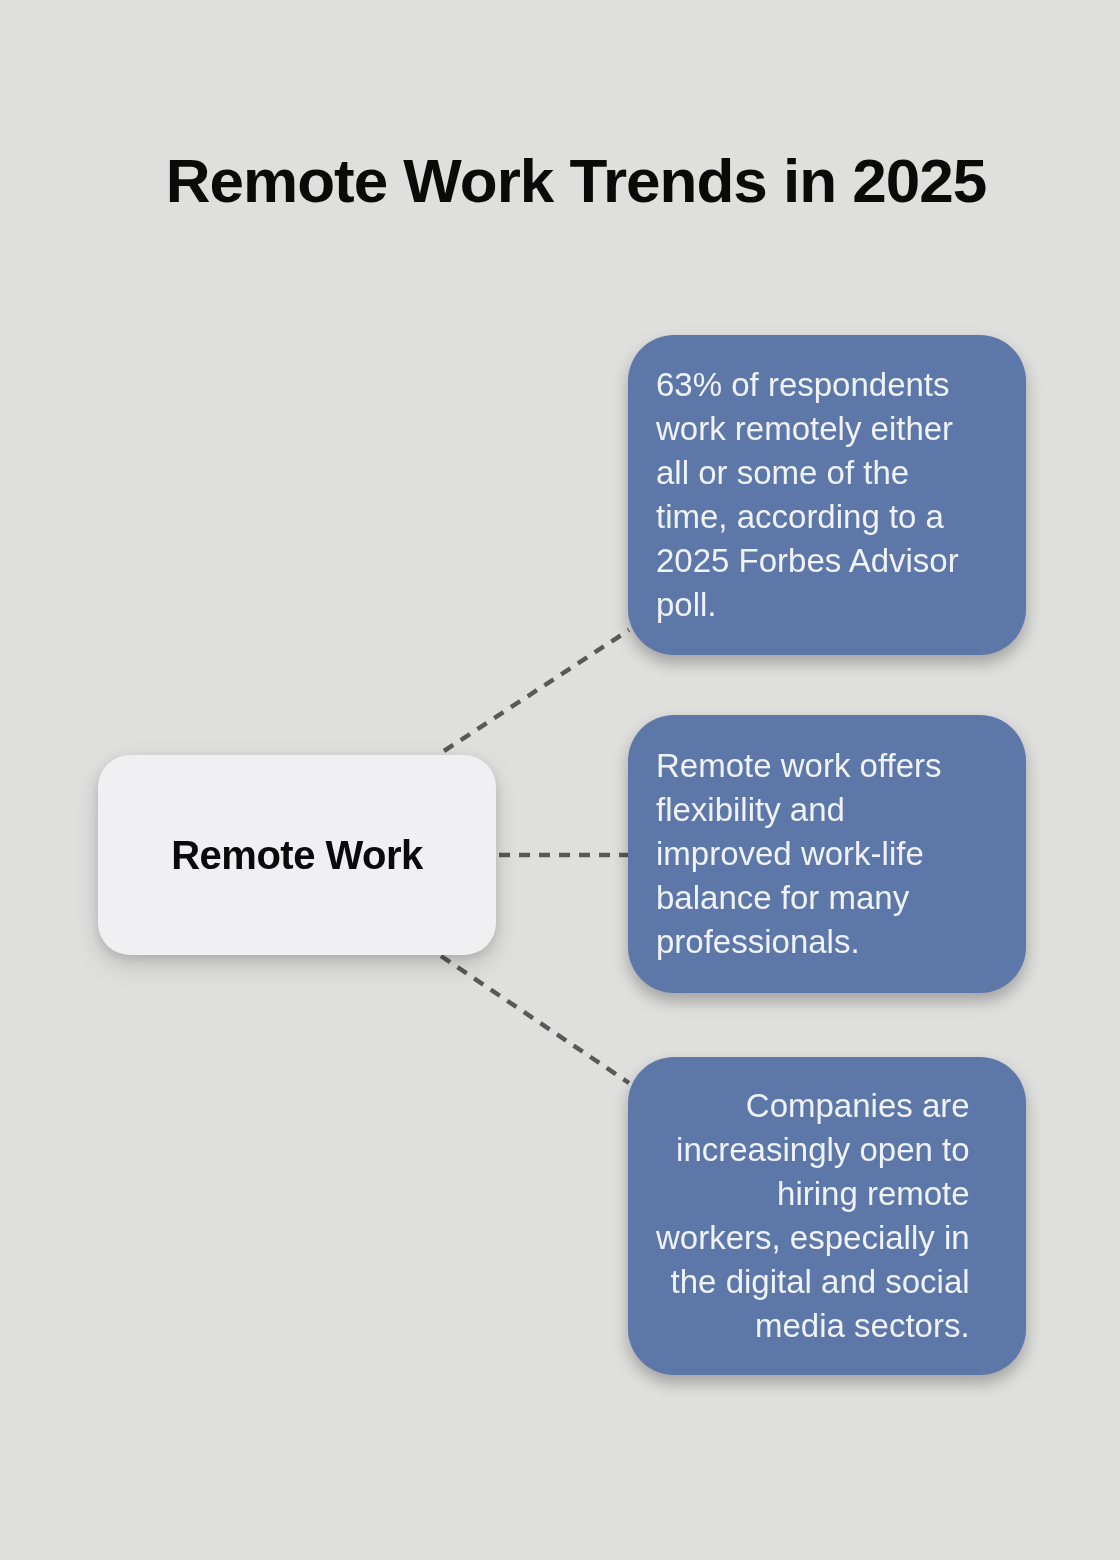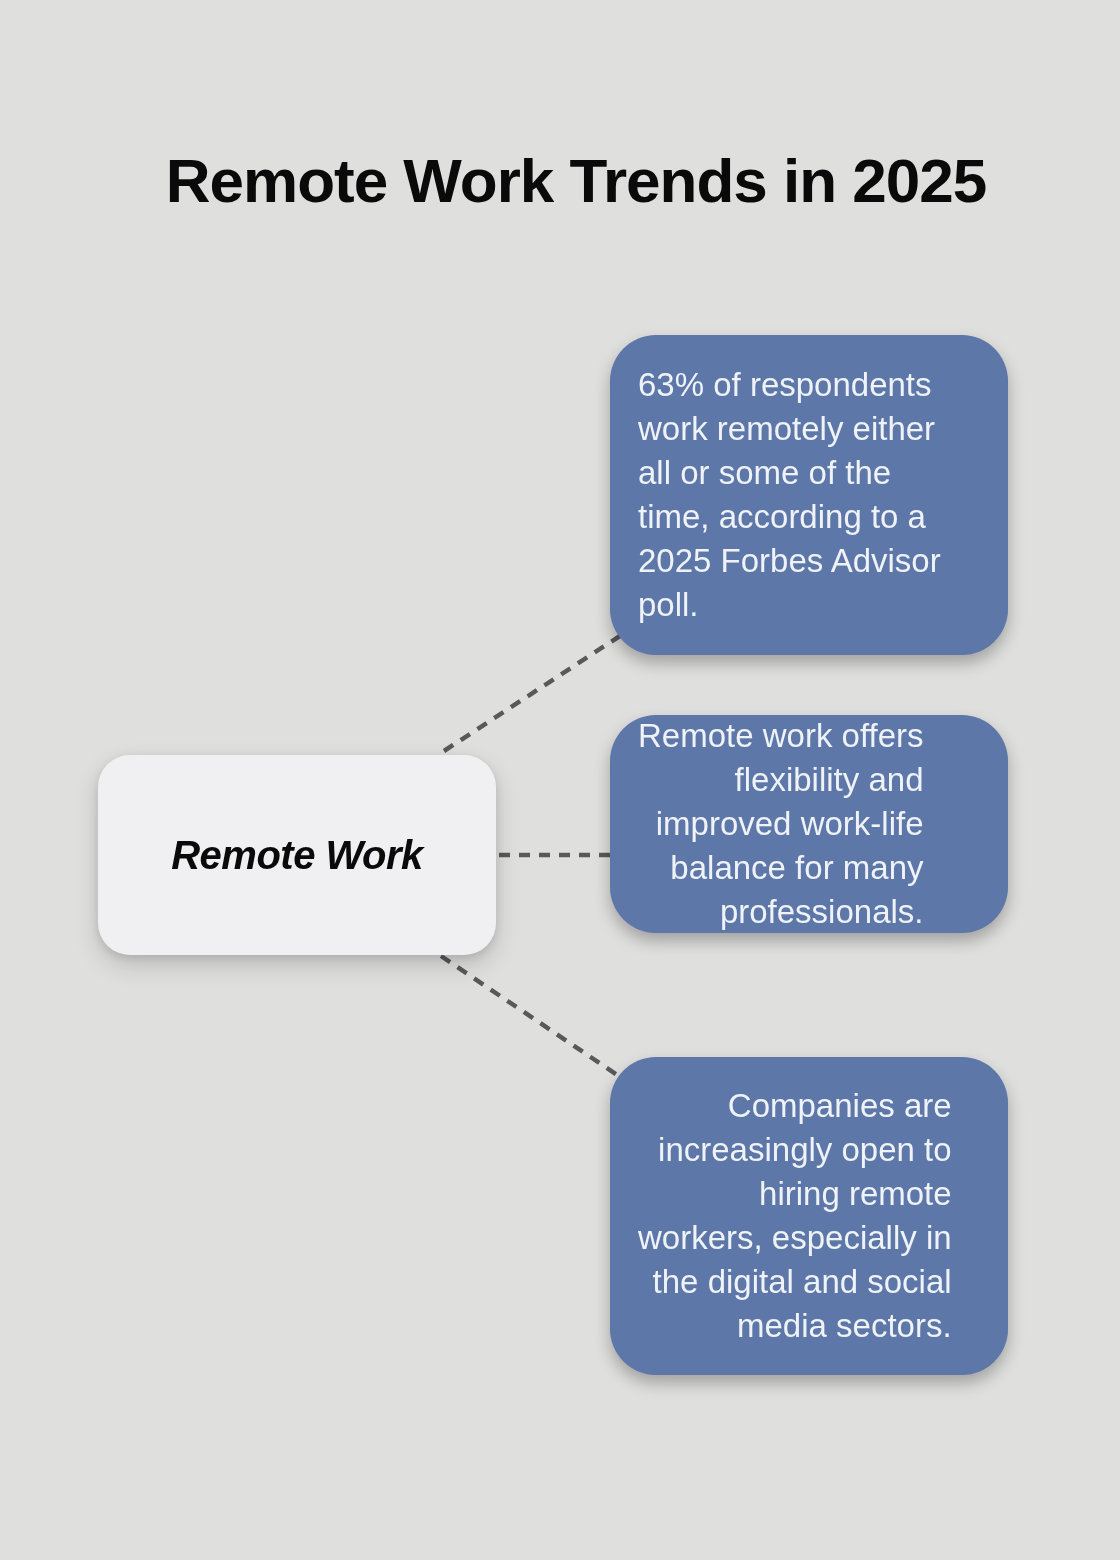--- a/index.html
+++ b/index.html
@@ -48,50 +48,49 @@
     top: 755px;
     width: 398px;
     height: 200px;
     background: #f0f0f2;
     border-radius: 32px;
     box-shadow: 0 10px 24px rgba(0,0,0,0.16), 0 3px 8px rgba(0,0,0,0.10);
     display: flex;
     align-items: center;
     justify-content: center;
     z-index: 2;
-    font-style: italic;
   }
   .center-node-label {
     font-size: 40px;
     font-weight: bold;
     letter-spacing: -0.5px;
     color: #0a0a0a;
   }
   .card {
     position: absolute;
-    left: 610px;
+    left: 628px;
     width: 398px;
     box-sizing: border-box;
     background: #5d77a8;
     border-radius: 46px;
     box-shadow: 0 8px 16px rgba(0,0,0,0.28);
     padding: 24px 26px 24px 28px;
     display: flex;
     align-items: center;
     z-index: 2;
   }
   .card-text {
     margin: 0;
     font-size: 33px;
     line-height: 44px;
     color: #eff2f7;
     white-space: pre-line;
   }
   .card-1 { top: 335px;  height: 320px; }
-  .card-2 { top: 715px;  height: 218px; text-align: right; }
+  .card-2 { top: 715px;  height: 278px; }
   .card-3 { top: 1057px; height: 318px; text-align: right; }
 </style>
 </head>
 <body>
 
 <div class="page">
 
   <h1 class="title">Remote Work Trends in 2025</h1>
 
   <svg class="connectors" viewBox="0 0 1120 1560" xmlns="http://www.w3.org/2000/svg">

